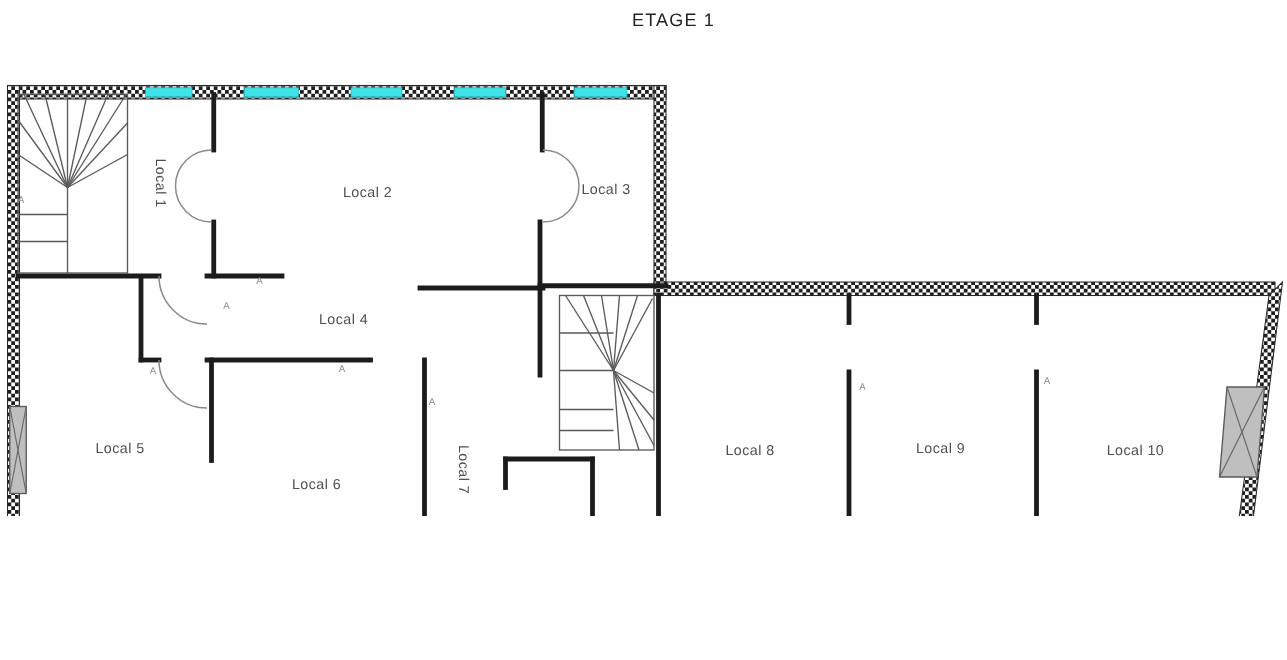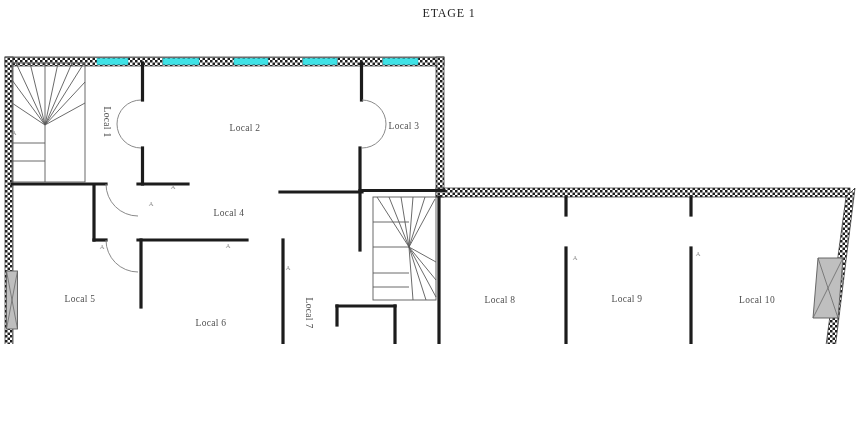--- a/index.html
+++ b/index.html
@@ -1,17 +1,17 @@
 <!DOCTYPE html>
 <html><head>
 <meta charset="utf-8">
 <style>
   html,body{margin:0;padding:0;background:#ffffff;}
   .page{position:relative;width:858px;height:344px;background:#fff;overflow:hidden;
-        font-family:Liberation Serif, serif;}
+        font-family:Liberation Sans, sans-serif;}
   svg{display:block;}
   .wall-hatch{fill:url(#checker);stroke:#2a2a2a;stroke-width:.7;}
   .window{fill:#3fe2e6;stroke:#17b9c3;stroke-width:.5;}
   .iwall{stroke:#1c1c1c;stroke-width:3.2;fill:none;stroke-linecap:square;}
   .thin{stroke:#5a5a5a;stroke-width:.9;fill:none;}
   .door{stroke:#8a8a8a;stroke-width:1;fill:none;}
   .shaft{fill:#bfbfbf;stroke:#5a5a5a;stroke-width:.9;}
   .shaft-x{stroke:#6a6a6a;stroke-width:.8;}
   .room-label{font-size:9.5px;fill:#4f4f4f;text-anchor:middle;letter-spacing:.3px;}
   .marker{font-size:6.5px;fill:#8b8b8b;text-anchor:middle;}

